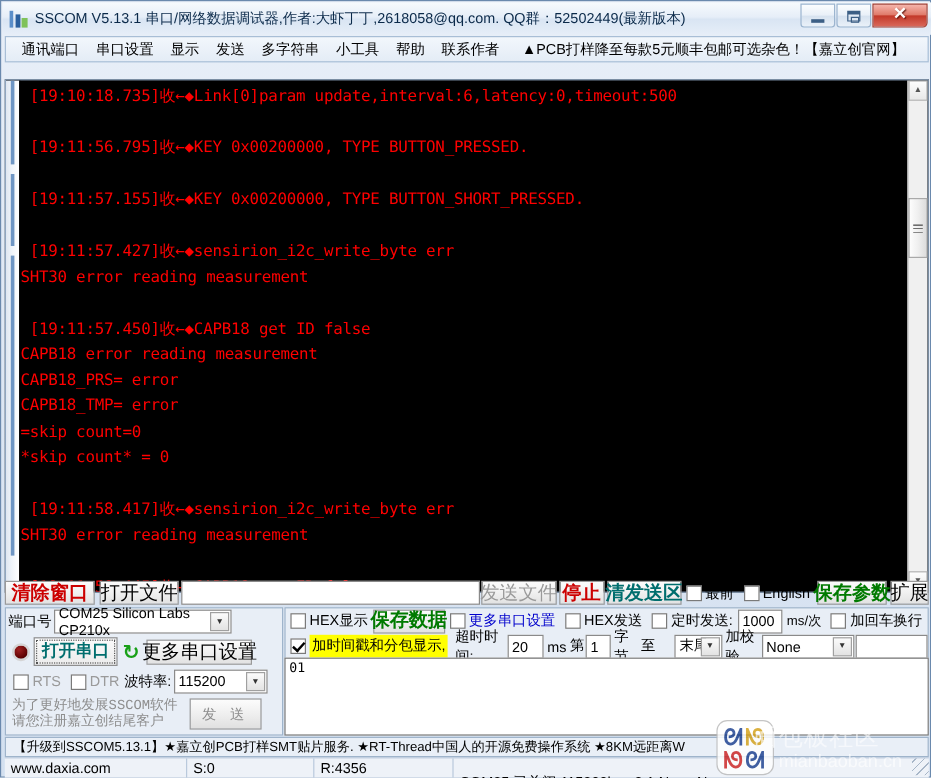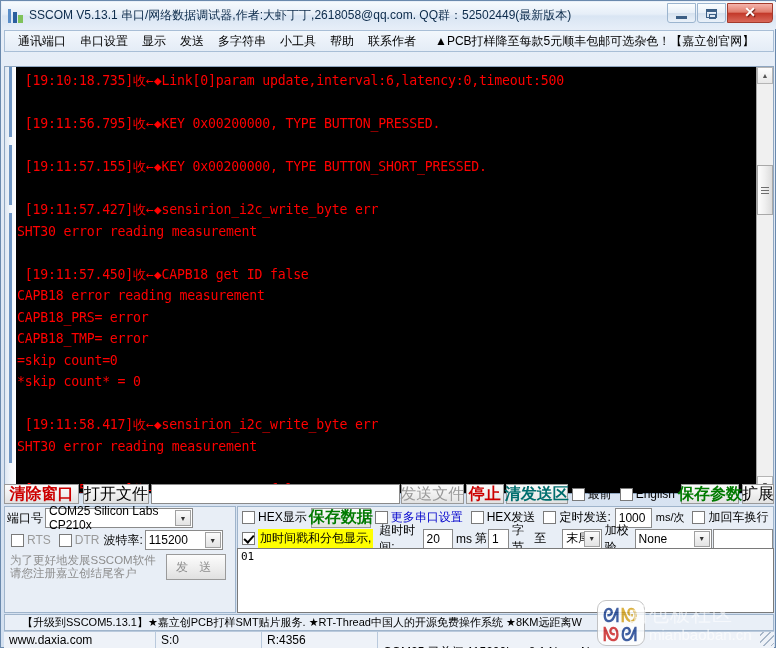--- a/index.html
+++ b/index.html
@@ -306,20 +306,21 @@
     font-weight: bold;
     line-height: 1;
     margin: 0 4px;
   }
   .tiny-note {
     font-size: 11.5px;
     color: #8d8d8d;
     line-height: 13px;
     white-space: nowrap;
     padding-left: 3px;
+    font-family: Liberation Mono, monospace;
   }
   .send-btn {
     width: 60px; height: 26px;
     border: 1px solid #9a9a9a;
     background: linear-gradient(to bottom, #fcfcfc 0%, #efefef 50%, #e0e0e0 100%);
     box-sizing: border-box;
     display: flex; align-items: center; justify-content: center;
     font-size: 12px;
     color: #8d8d8d;
     letter-spacing: 4px;
@@ -353,21 +354,21 @@
   
   .adbar {
     position: absolute;
     left: 3px; top: 613px;
     width: 770px; height: 17px;
     background: #e9eff7;
     border: 1px solid #9fb4cb;
     box-sizing: border-box;
     font-size: 11px;
     display: flex; align-items: center;
-    padding-left: 17px;
+    padding-left: 6px;
     white-space: nowrap;
     overflow: hidden;
     color: #000;
   }
 
   
   .statusbar {
     position: absolute;
     left: 3px; top: 630px;
     width: 770px; height: 17px;
@@ -531,20 +532,26 @@
   </div>
 
   <div class="left-panel">
     <div class="lp-row">
       <span class="lp-label">端口号</span>
       <div class="combo" style="width:148px;margin-left:2px;">
         <span>COM25 Silicon Labs CP210x </span>
         <span class="arrow">▼</span>
       </div>
     </div>
+    <div class="lp-row" style="height:28px;">
+      <span class="led"></span>
+      <div class="openport-btn">打开串口</div>
+      <span class="refresh-icon">↻</span>
+      <div class="btn" style="width:88px;margin-left:2px;height:21px;">更多串口设置</div>
+    </div>
     <div class="lp-row">
       <div class="chk" style="margin-left:4px;">
         <span class="box"></span>
         <span style="color:#9a9a9a">RTS</span>
       </div>
       <div class="chk">
         <span class="box"></span>
         <span style="color:#9a9a9a">DTR</span>
       </div>
       <span class="lp-label">波特率:</span>

